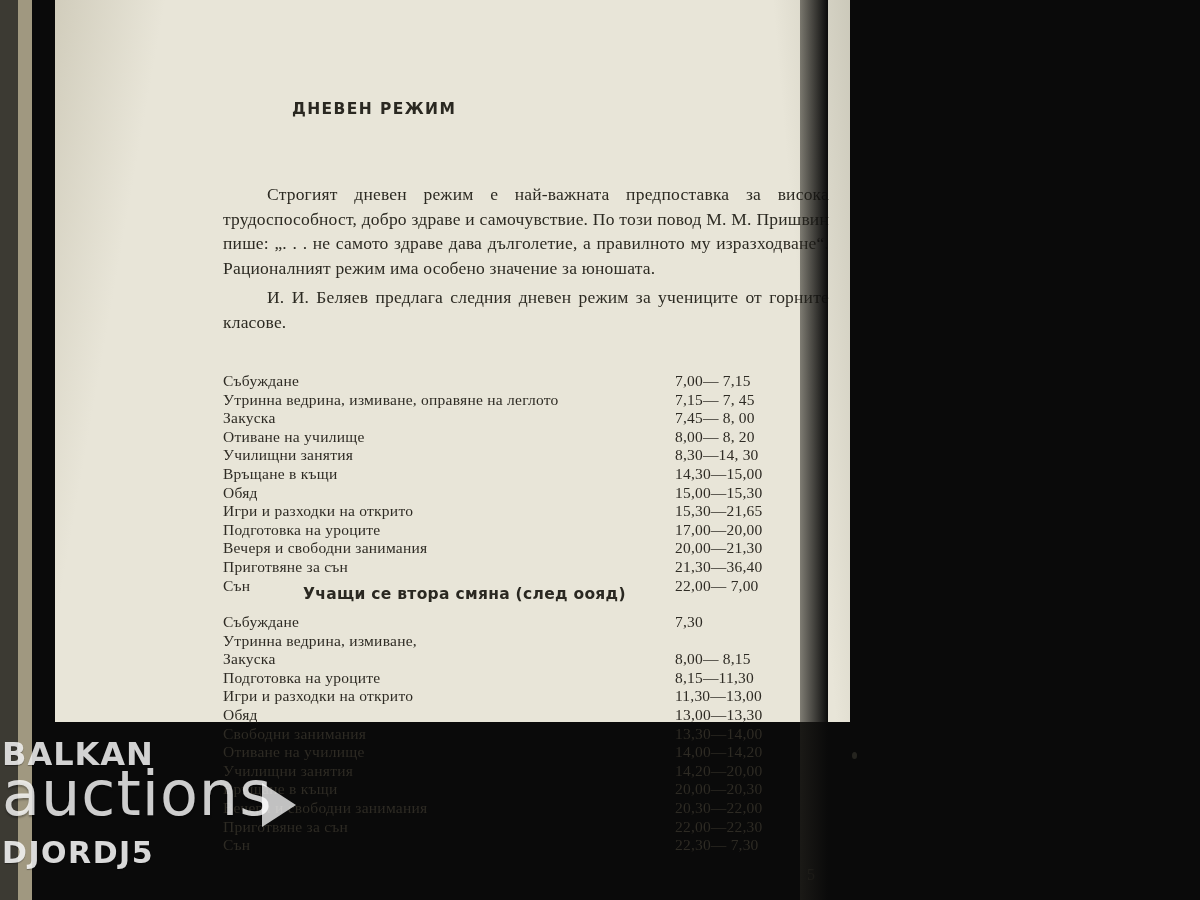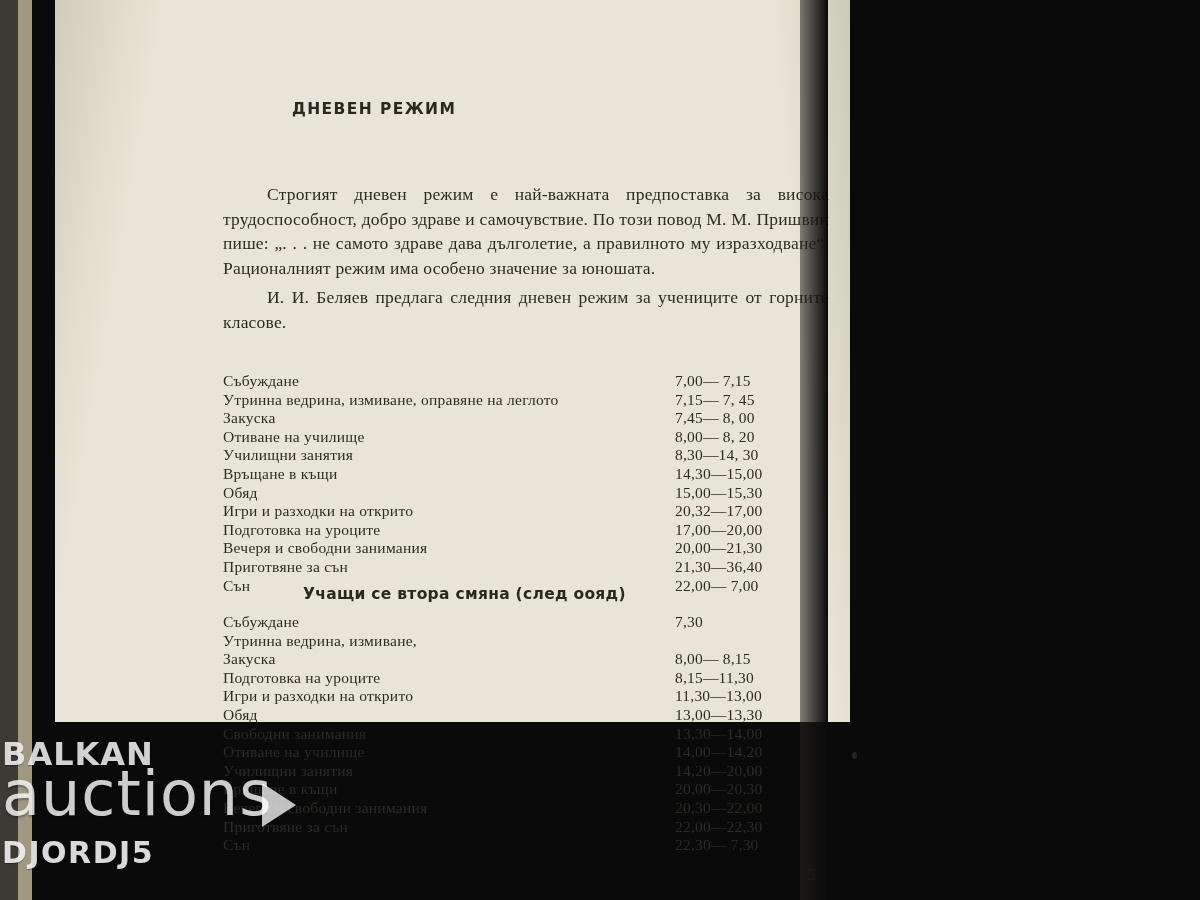--- a/index.html
+++ b/index.html
@@ -239,21 +239,21 @@
         <div class="row">
             <span class="lbl">Връщане в къщи</span>
             <span class="val">14,30—15,00</span>
           </div>
         <div class="row">
             <span class="lbl">Обяд</span>
             <span class="val">15,00—15,30</span>
           </div>
         <div class="row">
             <span class="lbl">Игри и разходки на открито</span>
-            <span class="val">20,32—17,00</span>
+            <span class="val">15,30—21,65</span>
           </div>
         <div class="row">
             <span class="lbl">Подготовка на уроците</span>
             <span class="val">17,00—20,00</span>
           </div>
         <div class="row">
             <span class="lbl">Вечеря и свободни занимания</span>
             <span class="val">20,00—21,30</span>
           </div>
         <div class="row">

